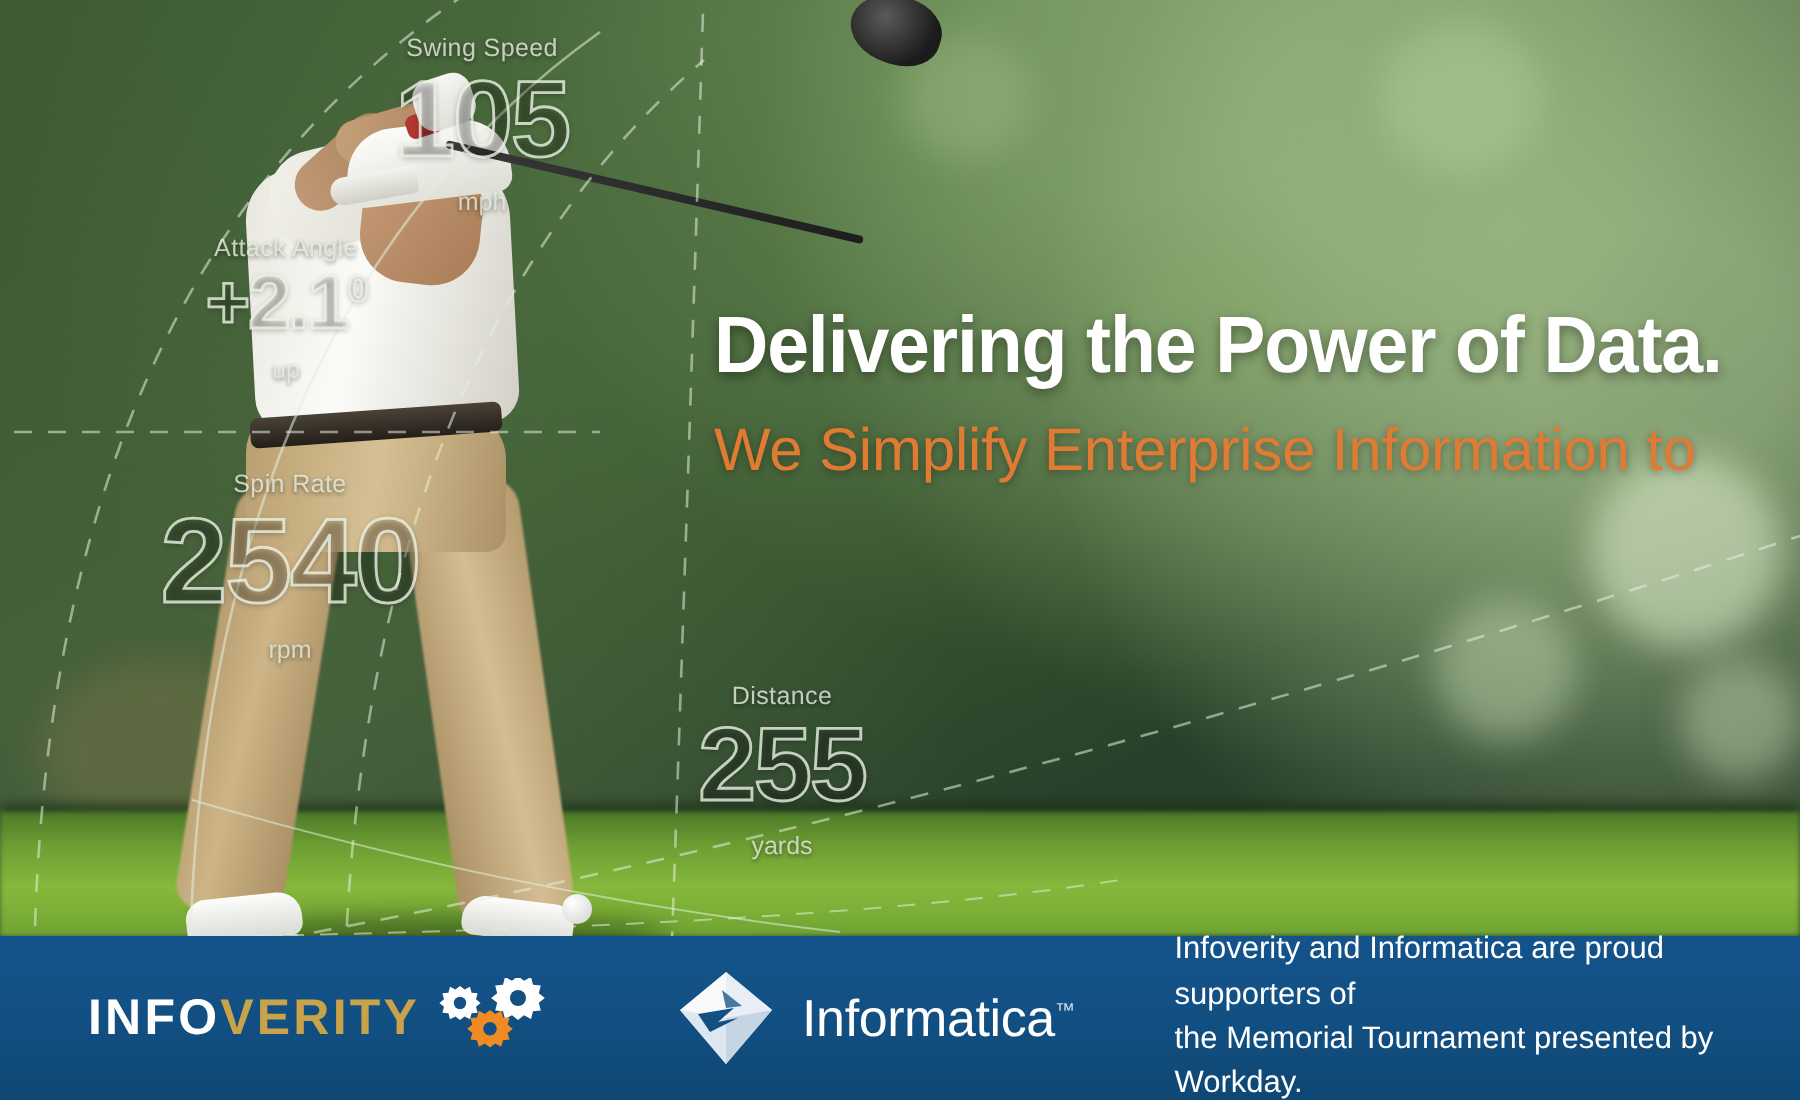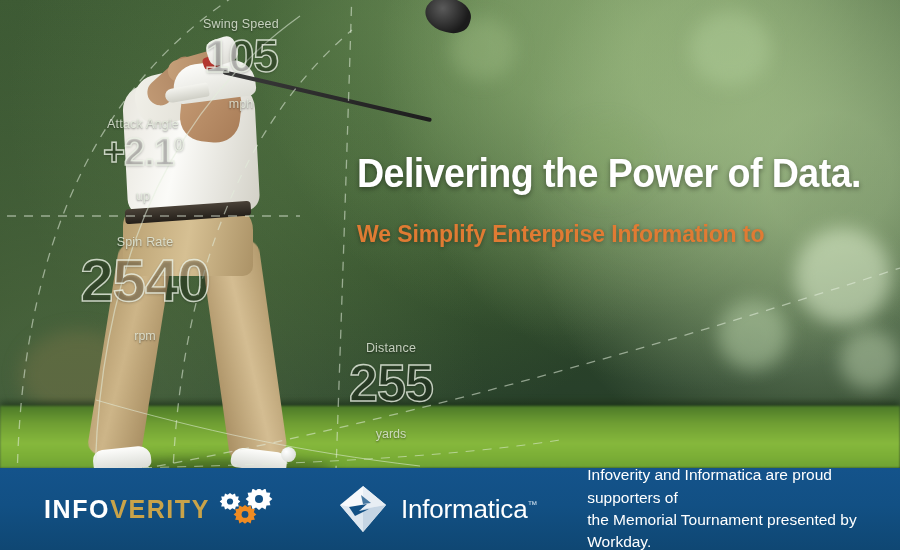--- a/index.html
+++ b/index.html
@@ -83,49 +83,49 @@
   .metric .m-value{
     display:block;font-weight:700;letter-spacing:-1px;
     color:transparent;
     -webkit-text-stroke:1.4px rgba(236,243,230,.80);
     text-shadow:0 1px 3px rgba(0,0,0,.30);
     position:relative;
   }
   .metric .m-unit{
     display:block;font-size:12.5px;
     color:rgba(232,240,225,.78);text-shadow:0 1px 2px rgba(0,0,0,.45);
-    margin-top:19px;
+    margin-top:8px;
   }
   .metric .deg{
     font-size:.48em;vertical-align:super;
     -webkit-text-stroke:1.1px rgba(236,243,230,.80);
   }
 
   #metric-swing-speed{left:176px;top:18px;width:130px;}
-  #metric-swing-speed .m-value{font-size:46px;}
+  #metric-swing-speed .m-value{font-size:54px;}
   #metric-face-angle{left:300px;top:32px;width:128px;}
   #metric-face-angle .m-value{font-size:38px;}
   #metric-attack-angle{left:78px;top:118px;width:130px;}
   #metric-attack-angle .m-value{font-size:38px;}
   #metric-spin-rate{left:80px;top:236px;width:130px;}
   #metric-spin-rate .m-value{font-size:60px;}
   #metric-distance{left:330px;top:342px;width:122px;}
   #metric-distance .m-value{font-size:52px;}
 
   
   .copy{position:absolute;left:357px;top:152px;width:520px;}
   .headline{
     margin:0;color:#ffffff;font-size:40px;font-weight:700;
     letter-spacing:-.6px;line-height:1.08;
     text-shadow:0 2px 6px rgba(0,0,0,.40);
     transform:scaleX(.94);transform-origin:left center;
     white-space:nowrap;
   }
   .subhead{
-    margin:24px 0 0 0;color:#e07b33;font-size:23px;font-weight:700;
+    margin:11px 0 0 0;color:#e07b33;font-size:30px;font-weight:400;
     line-height:1.32;letter-spacing:-.1px;
     text-shadow:0 1px 4px rgba(0,0,0,.35);
   }
   .subhead span{display:block;}
 
   
   .footer{
     position:absolute;left:0;right:0;bottom:0;height:82px;
     background:linear-gradient(180deg,#14538b 0%,#125084 45%,#0f4773 100%);
     display:flex;align-items:center;

